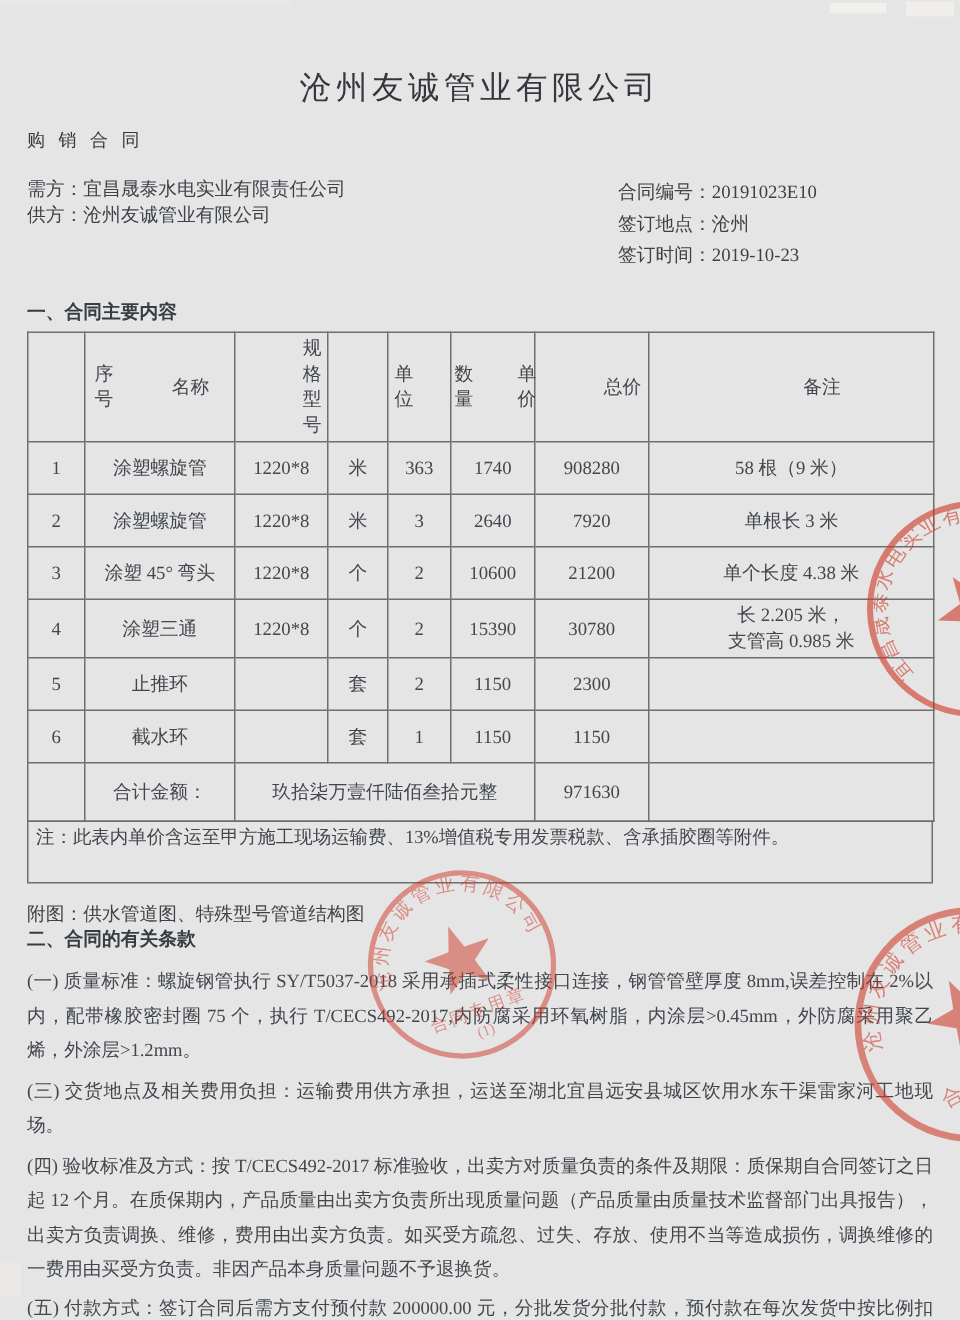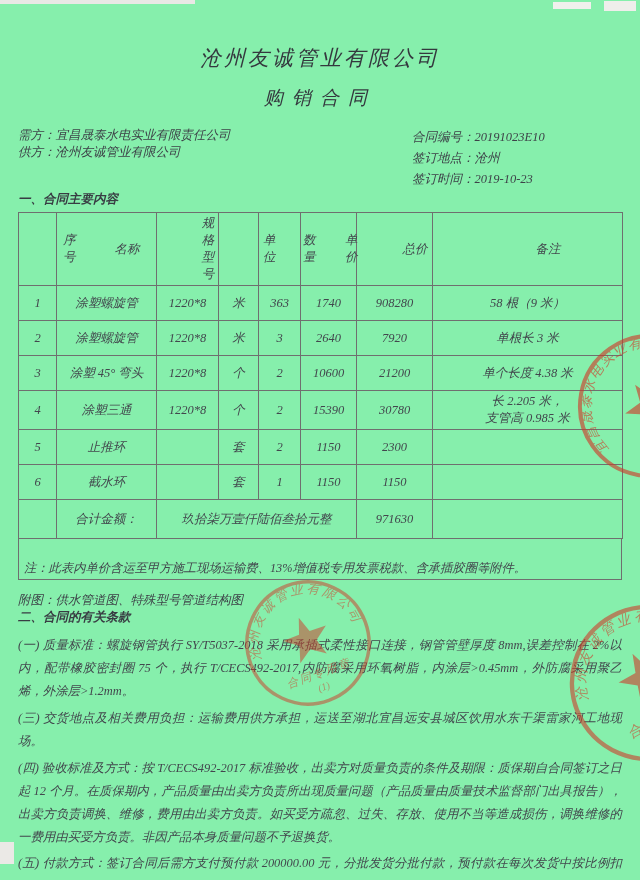--- a/index.html
+++ b/index.html
@@ -1,40 +1,39 @@
 <!DOCTYPE html>
 <html><head>
 <meta charset="utf-8">
 <style>
   html,body{margin:0;padding:0;}
   .page{
     position:relative;width:640px;height:880px;overflow:hidden;
-    background:#86efac;color:#3d4248;
+    background:#e5e5e5;color:#3d4248;
     font-family:"Liberation Serif","DejaVu Serif",serif;
-    font-style:italic;
   }
   .inner{position:relative;padding:0 18px;}
   .company-title{margin-top:44px;text-align:center;font-size:21px;letter-spacing:3px;color:#34383e;}
-  .doc-title{margin-top:13px;text-align:center;font-size:19px;letter-spacing:9px;color:#34383e;}
+  .doc-title{margin-top:13px;font-size:12px;letter-spacing:9px;color:#34383e;}
   .meta{display:flex;justify-content:space-between;margin-top:16px;font-size:12.5px;}
   .meta-left .line{margin-bottom:0;}
   .meta-left .line.supplier{margin-bottom:17px;}
   .meta-right{width:210px;line-height:21px;}
-  .sec-heading{font-weight:bold;font-size:12.5px;margin-top:1px;color:#383d43;}
+  .sec-heading{font-weight:bold;font-size:12.5px;margin-top:19px;color:#383d43;}
   table.goods{width:100%;border-collapse:collapse;margin-top:4px;table-layout:fixed;}
   table.goods th,table.goods td{
     border:1px solid #6f6f6f;text-align:center;font-weight:normal;
     font-size:12.5px;padding:2px 3px;white-space:pre-line;color:#42474d;
   }
   table.goods{border:1.5px solid #6f6f6f;}
   table.goods thead th{height:26px;padding-left:44px;}
   table.goods tbody td{height:30px;}
   table.goods tr.total-row td{height:34px;}
   .note-box{
-    border:1px solid #6f6f6f;margin-top:-1px;min-height:36px;display:flex;align-items:flex-end;
+    border:1px solid #6f6f6f;margin-top:-1px;min-height:36px;display:flex;align-items:flex-start;
     padding:2px 5px;font-size:12.3px;color:#42474d;
   }
   .attachment{margin-top:12px;font-size:12.5px;}
   .clauses{margin-top:8px;}
   .clauses p{margin:0 0 4px 0;font-size:12.4px;line-height:1.85;text-align:justify;color:#42474d;}
   .stamp{position:absolute;pointer-events:none;}
   .stamp text{font-family:"Liberation Serif","DejaVu Serif",serif;}
   .artifact{position:absolute;}
 </style>
 </head>

